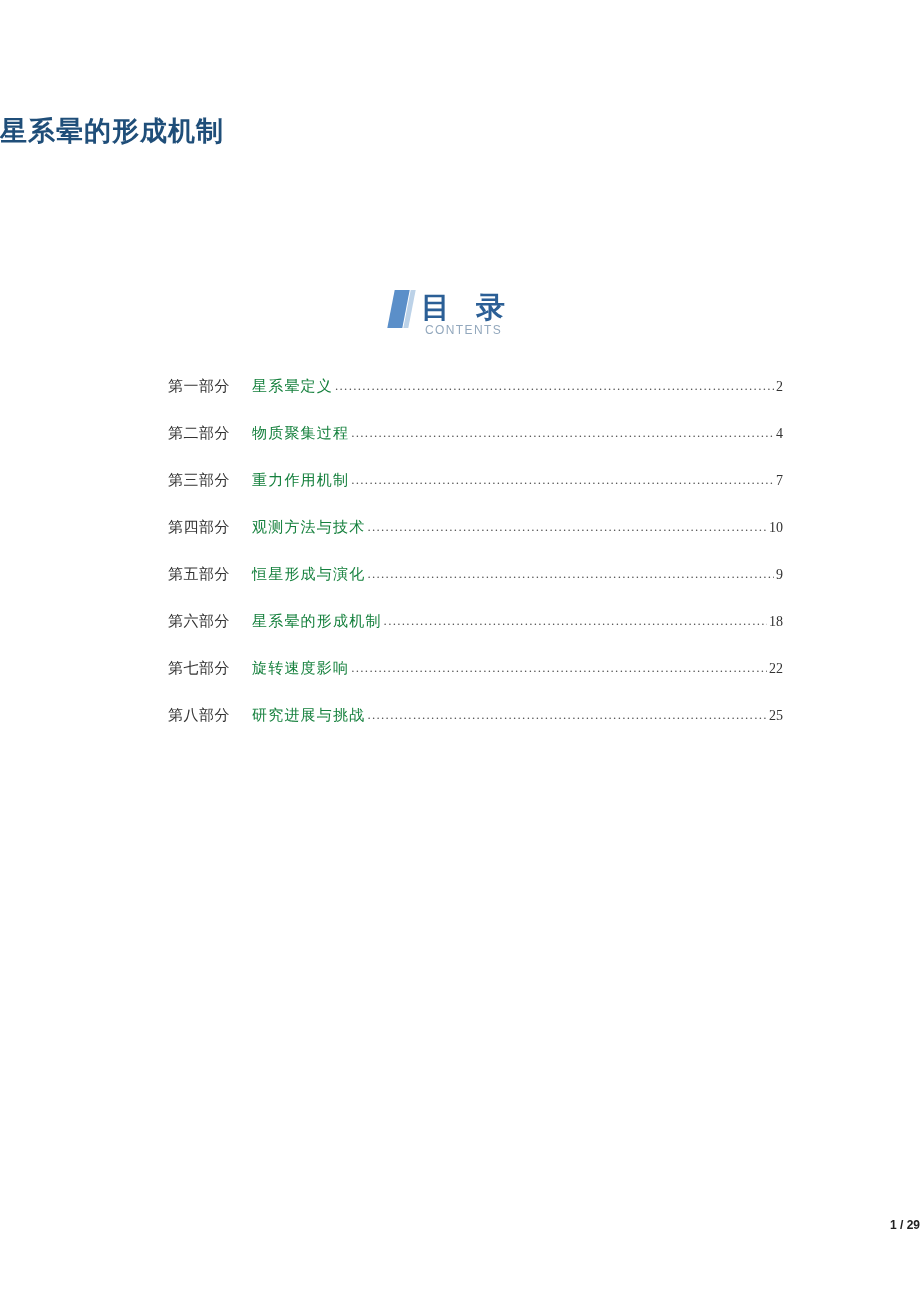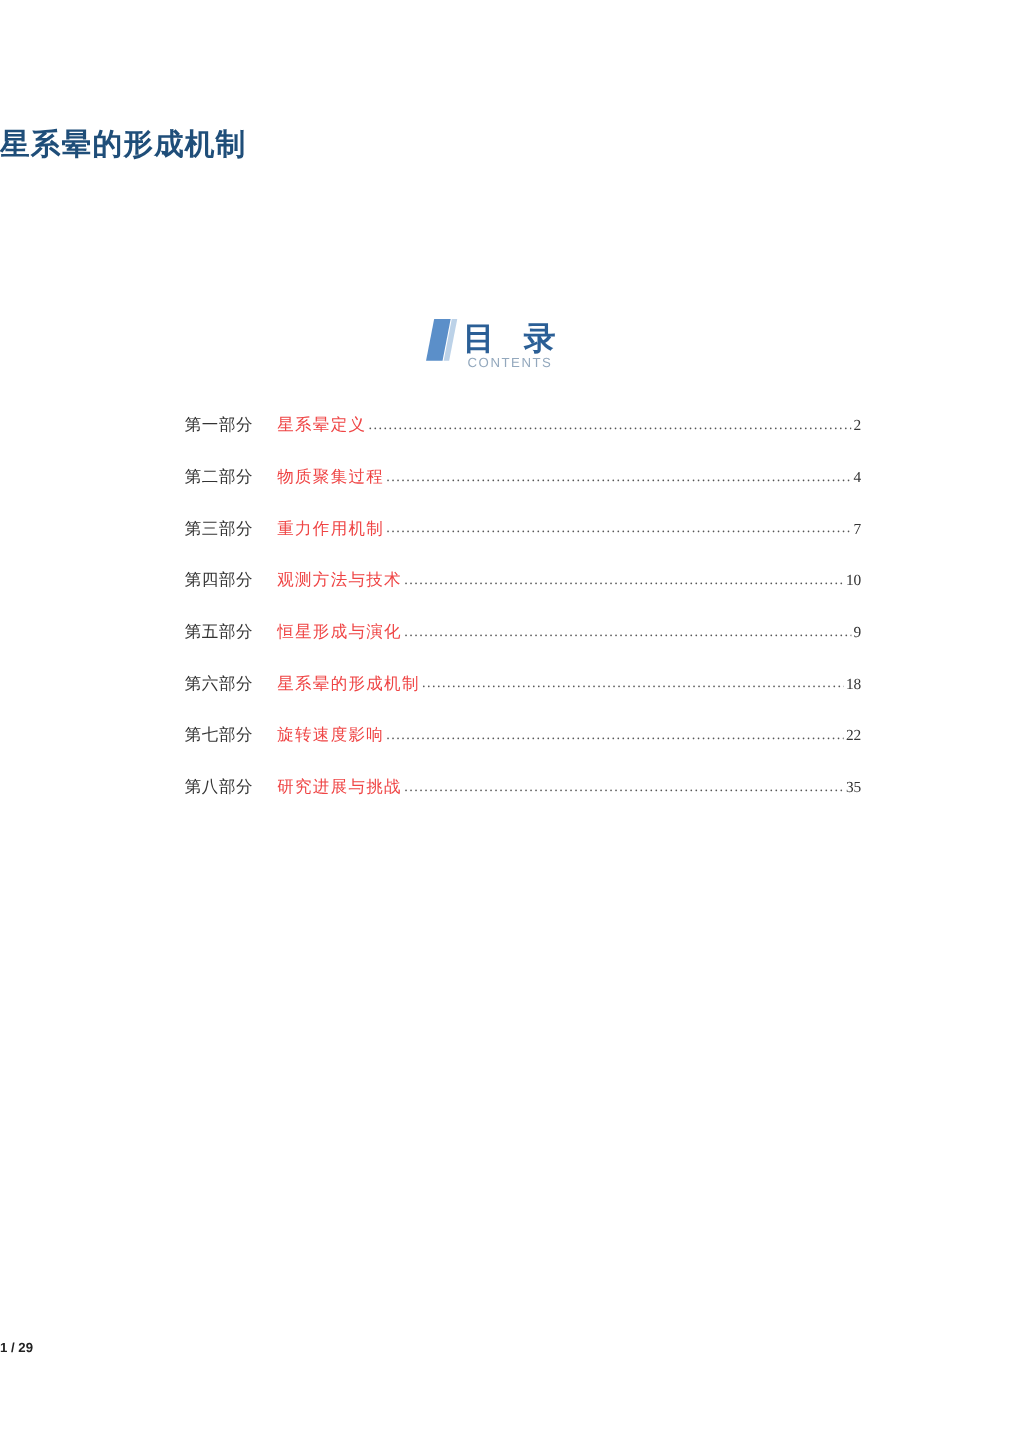--- a/index.html
+++ b/index.html
@@ -100,21 +100,21 @@
   }
   .toc-part {
     flex: 0 0 auto;
     width: 84px;
     letter-spacing: 0.5px;
     color: #333333;
   }
   .toc-name {
     flex: 0 0 auto;
     letter-spacing: 1.2px;
-    color: #ef4444;
+    color: #15803d;
     padding-right: 2px;
   }
   .toc-dots {
     flex: 1 1 auto;
     overflow: hidden;
     color: #555555;
     font-size: 13px;
     letter-spacing: 1.3px;
     transform: translateY(-1px);
   }
@@ -123,21 +123,21 @@
     text-align: right;
     color: #333333;
     font-size: 14px;
     padding-left: 2px;
   }
   .footer {
     position: absolute;
     bottom: 70px;
     left: 0;
     width: 920px;
-    text-align: left;
+    text-align: right;
     font-family: "Liberation Sans", "DejaVu Sans", sans-serif;
     font-size: 12px;
     font-weight: bold;
     color: #222222;
   }
 </style>
 </head>
 <body>
 
 <div class="page">
@@ -201,20 +201,20 @@
       <span class="toc-part">第七部分</span>
       <span class="toc-name">旋转速度影响</span>
       <span class="toc-dots">................................................................................................................................</span>
       <span class="toc-page">22</span>
     </div>
 
     <div class="toc-row">
       <span class="toc-part">第八部分</span>
       <span class="toc-name">研究进展与挑战</span>
       <span class="toc-dots">................................................................................................................................</span>
-      <span class="toc-page">35</span>
+      <span class="toc-page">25</span>
     </div>
 
   </div>
 
   <div class="footer">1 / 29</div>
 
 </div>
 
 </body></html>

